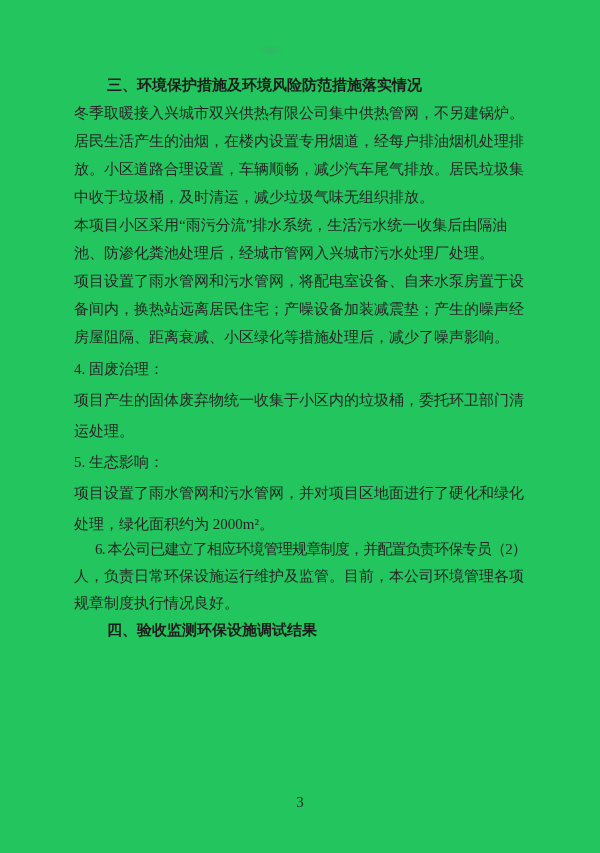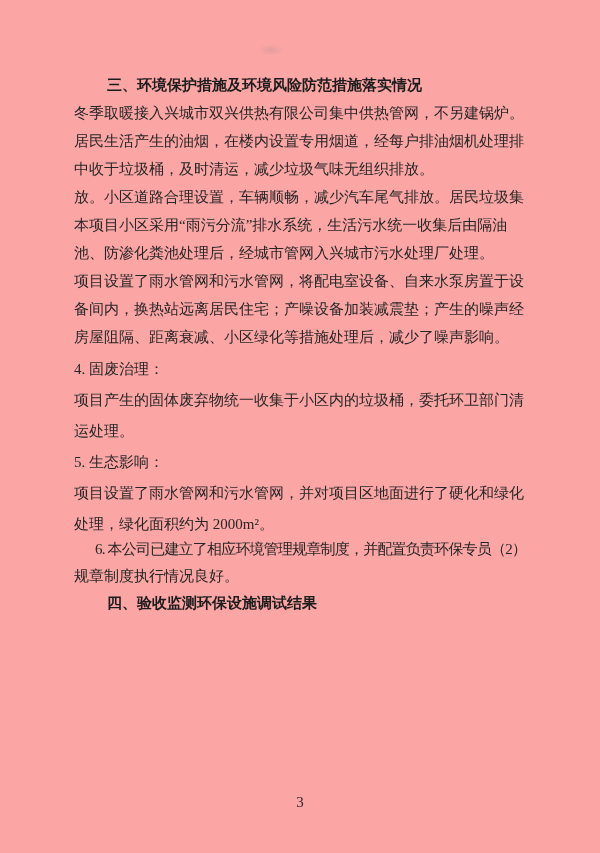--- a/index.html
+++ b/index.html
@@ -4,21 +4,21 @@
 <style>
   html, body { margin: 0; padding: 0; }
   body {
     width: 600px; height: 853px;
     background: #e9e9e9;
     font-family: "Liberation Serif", "DejaVu Serif", serif;
   }
   .page {
     position: relative;
     width: 600px; height: 853px;
-    background: #fca5a5;
+    background: #22c55e;
     overflow: hidden;
     color: #262626;
   }
   .content {
     position: absolute;
     top: 0; left: 74px; right: 60px;
     padding-top: 71px;
   }
   .ln {
     font-size: 15px;
@@ -55,32 +55,33 @@
 </head>
 <body>
 
 <div class="page">
   <div class="smudge"></div>
 
   <div class="content">
     <div class="ln g1 h">三、环境保护措施及环境风险防范措施落实情况</div>
     <div class="ln g1">冬季取暖接入兴城市双兴供热有限公司集中供热管网，不另建锅炉。</div>
     <div class="ln g1">居民生活产生的油烟，在楼内设置专用烟道，经每户排油烟机处理排</div>
+    <div class="ln g1">放。小区道路合理设置，车辆顺畅，减少汽车尾气排放。居民垃圾集</div>
     <div class="ln g1">中收于垃圾桶，及时清运，减少垃圾气味无组织排放。</div>
-    <div class="ln g1">放。小区道路合理设置，车辆顺畅，减少汽车尾气排放。居民垃圾集</div>
     <div class="ln g1">本项目小区采用“雨污分流”排水系统，生活污水统一收集后由隔油</div>
     <div class="ln g1">池、防渗化粪池处理后，经城市管网入兴城市污水处理厂处理。</div>
     <div class="ln g1">项目设置了雨水管网和污水管网，将配电室设备、自来水泵房置于设</div>
     <div class="ln g1">备间内，换热站远离居民住宅；产噪设备加装减震垫；产生的噪声经</div>
     <div class="ln g1">房屋阻隔、距离衰减、小区绿化等措施处理后，减少了噪声影响。</div>
     <div class="ln g2 mt-a">4. 固废治理：</div>
     <div class="ln g2">项目产生的固体废弃物统一收集于小区内的垃圾桶，委托环卫部门清</div>
     <div class="ln g2">运处理。</div>
     <div class="ln g2">5. 生态影响：</div>
     <div class="ln g2">项目设置了雨水管网和污水管网，并对项目区地面进行了硬化和绿化</div>
     <div class="ln g2">处理，绿化面积约为 2000m²。</div>
     <div class="ln g3 mt-b tight">6. 本公司已建立了相应环境管理规章制度，并配置负责环保专员（2）</div>
+    <div class="ln g3">人，负责日常环保设施运行维护及监管。目前，本公司环境管理各项</div>
     <div class="ln g3">规章制度执行情况良好。</div>
     <div class="ln g3 h">四、验收监测环保设施调试结果</div>
   </div>
 
   <div class="pageno">3</div>
 </div>
 
 </body></html>

